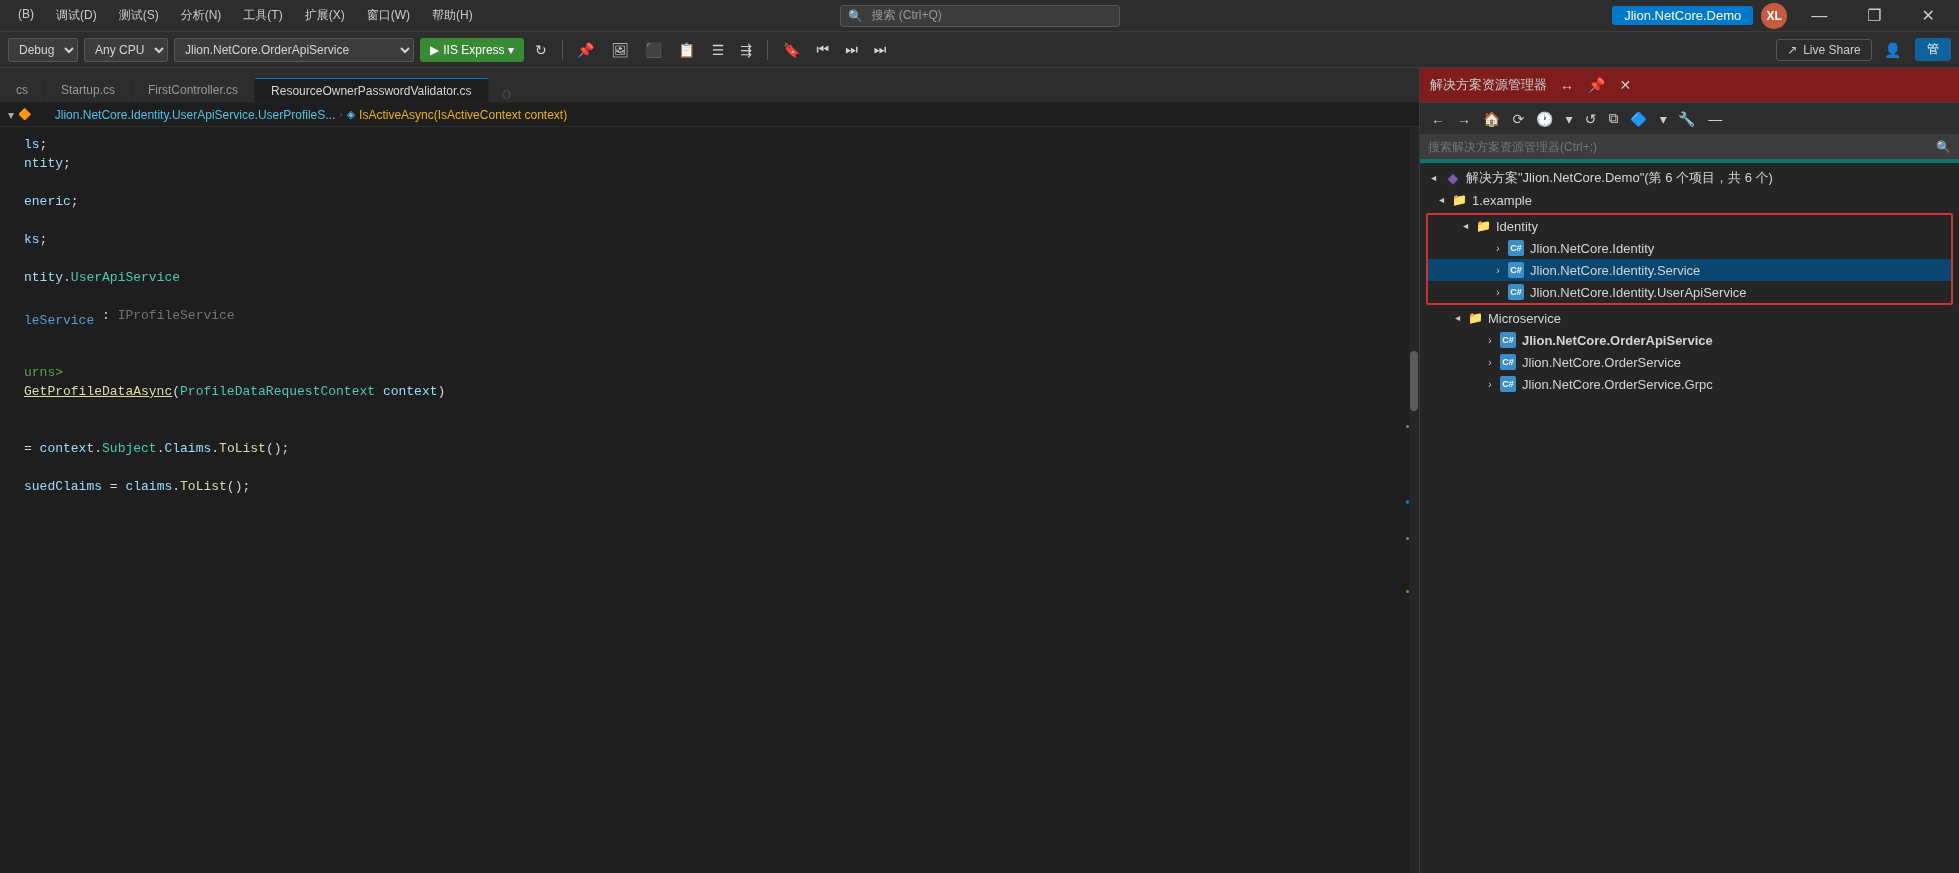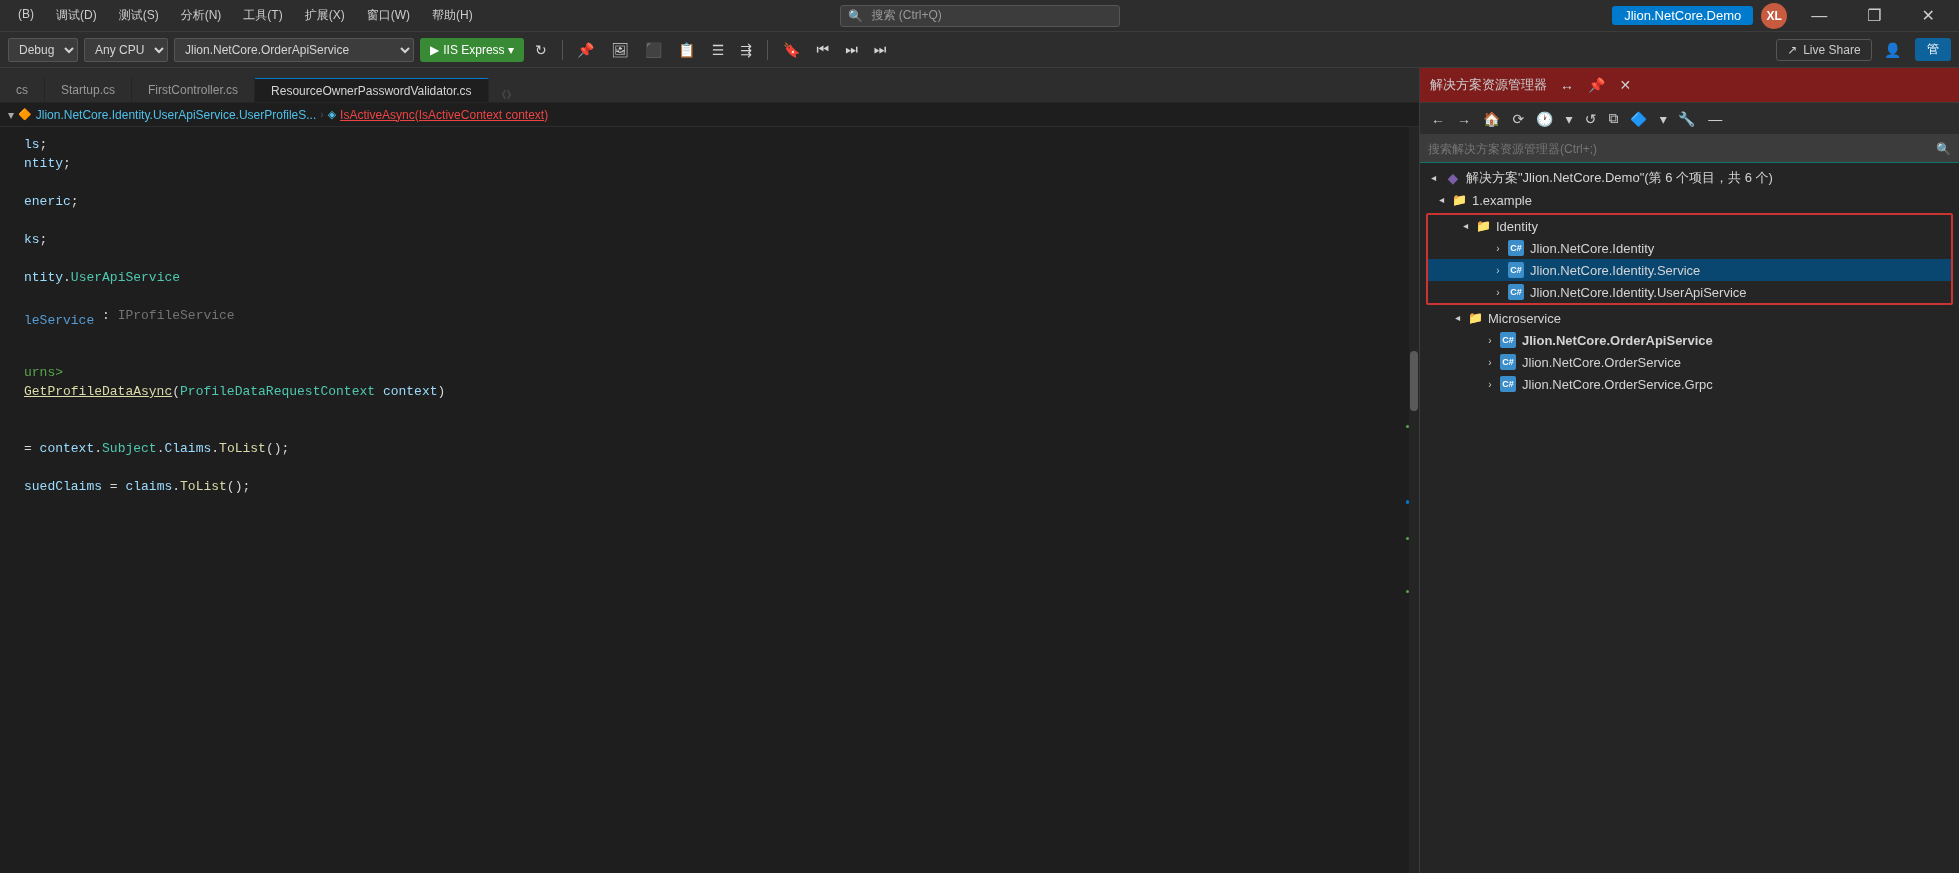--- a/index.html
+++ b/index.html
@@ -294,21 +294,21 @@
       align-items: center;
       padding: 0 6px;
       gap: 2px;
       border-bottom: 1px solid #3c3c3c;
     }
 
     
     .sol-search {
       height: 28px;
       background: #3c3c3c;
-      border-bottom: 1px solid #0f766e;
+      border-bottom: 4px solid #0f766e;
       display: flex;
       align-items: center;
       padding: 0 8px;
       gap: 6px;
       font-size: 12px;
       color: #999;
     }
     .sol-search input {
       flex: 1;
       background: transparent;
@@ -480,24 +480,24 @@
       </div>
       <div class="tab active">
         <span>ResourceOwnerPasswordValidator.cs</span>
       </div>
       <div class="tab-arrow">《》</div>
     </div>
 
     <div class="breadcrumb-bar">
       <span style="color:#aaa;">▾</span>
       <span style="color:#4fc1e9; font-size:11px;">🔶</span>
-      <span style="color:#4fc1e9;">Jlion.NetCore.Identity.UserApiService.UserProfileS...</span>
+      <span style="color:#4fc1e9;margin-left:19px;">Jlion.NetCore.Identity.UserApiService.UserProfileS...</span>
       <span class="breadcrumb-sep">›</span>
       <span style="color:#4fc1e9; font-size:11px;">◈</span>
-      <span style="color:#ef4444;text-decoration:underline;">IsActiveAsync(IsActiveContext context)</span>
+      <span style="color:#eab308;">IsActiveAsync(IsActiveContext context)</span>
     </div>
 
     <div class="code-area">
       <div class="gutter"></div>
       <div class="code-content">
         <div class="code-line"><span class="var">ls</span><span class="punc">;</span></div>
         <div class="code-line"><span class="var">ntity</span><span class="punc">;</span></div>
         <div class="code-line"></div>
         <div class="code-line"><span class="var">eneric</span><span class="punc">;</span></div>
         <div class="code-line"></div>

